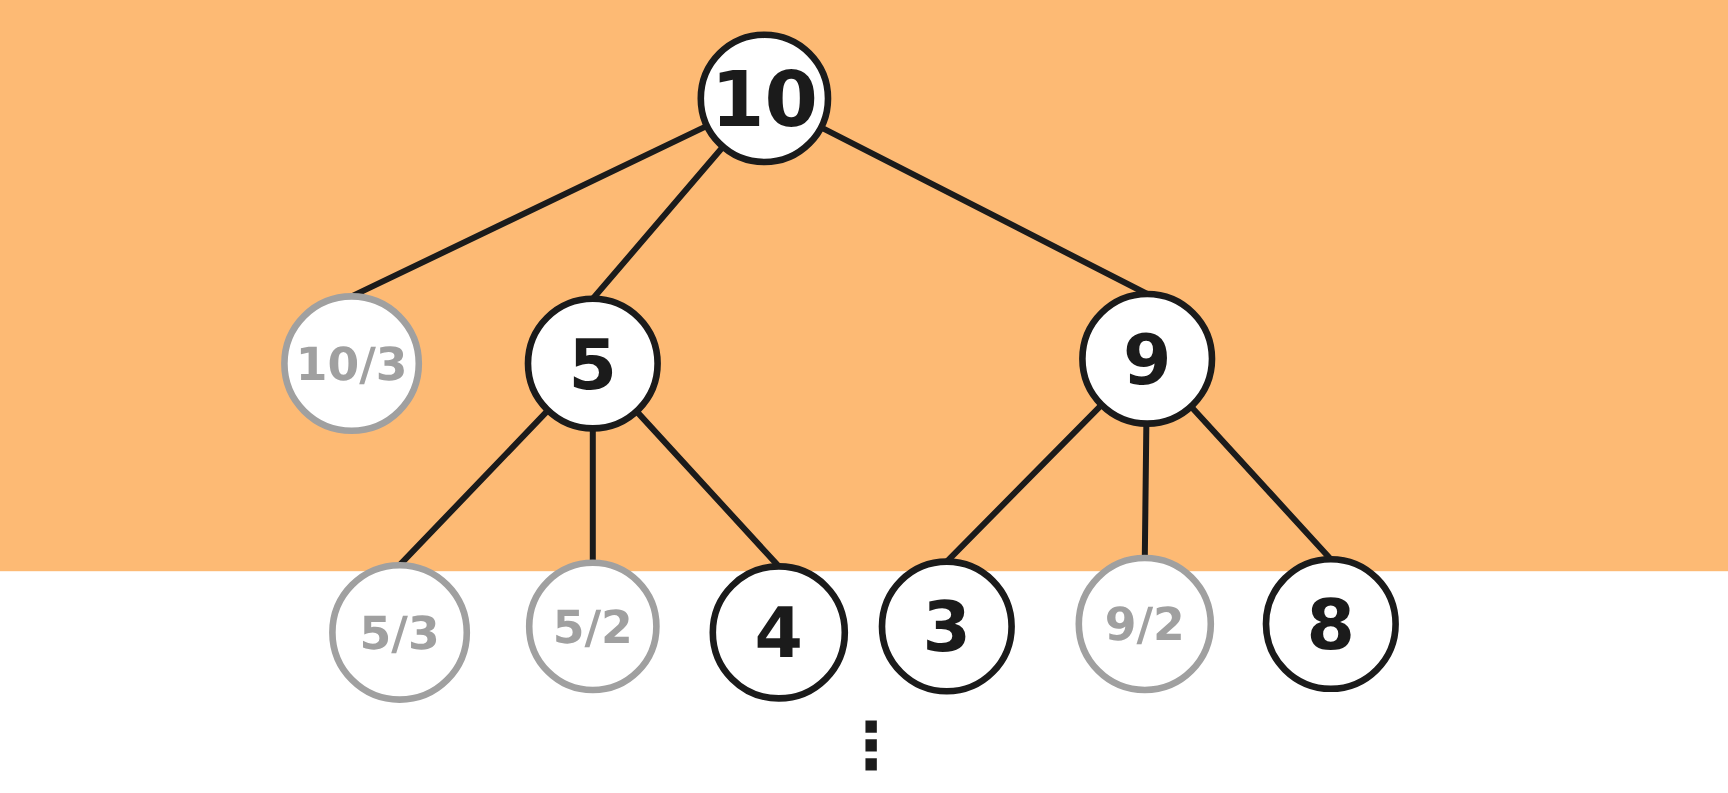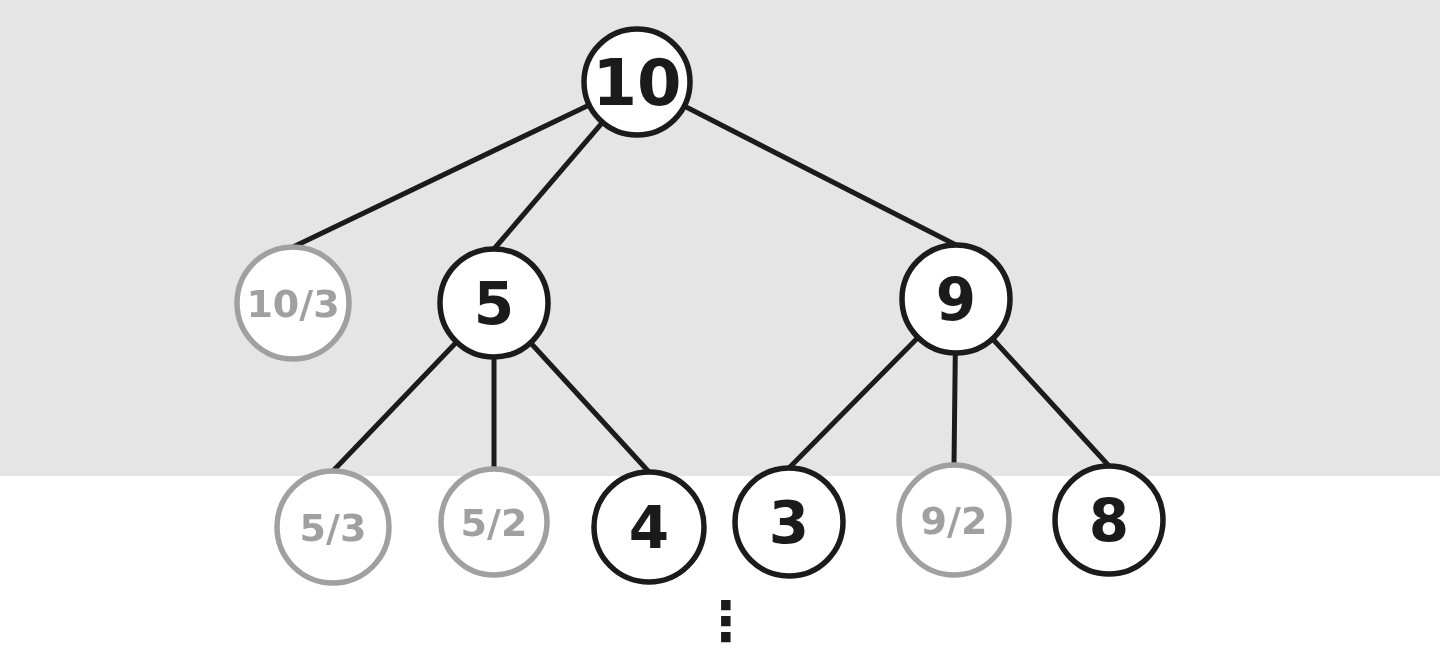--- a/index.html
+++ b/index.html
@@ -8,21 +8,21 @@
     width: 1440px;
     height: 661px;
     background: #ffffff;
     overflow: hidden;
     font-family: "DejaVu Sans", "Liberation Sans", sans-serif;
   }
   .stage {
     position: relative;
     width: 1440px;
     height: 476px;
-    background: #e5e5e5;
+    background: #fdba74;
   }
   #tree-svg {
     position: absolute;
     left: 0;
     top: 0;
     display: block;
   }
   .node-circle {
     fill: #ffffff;
   }

